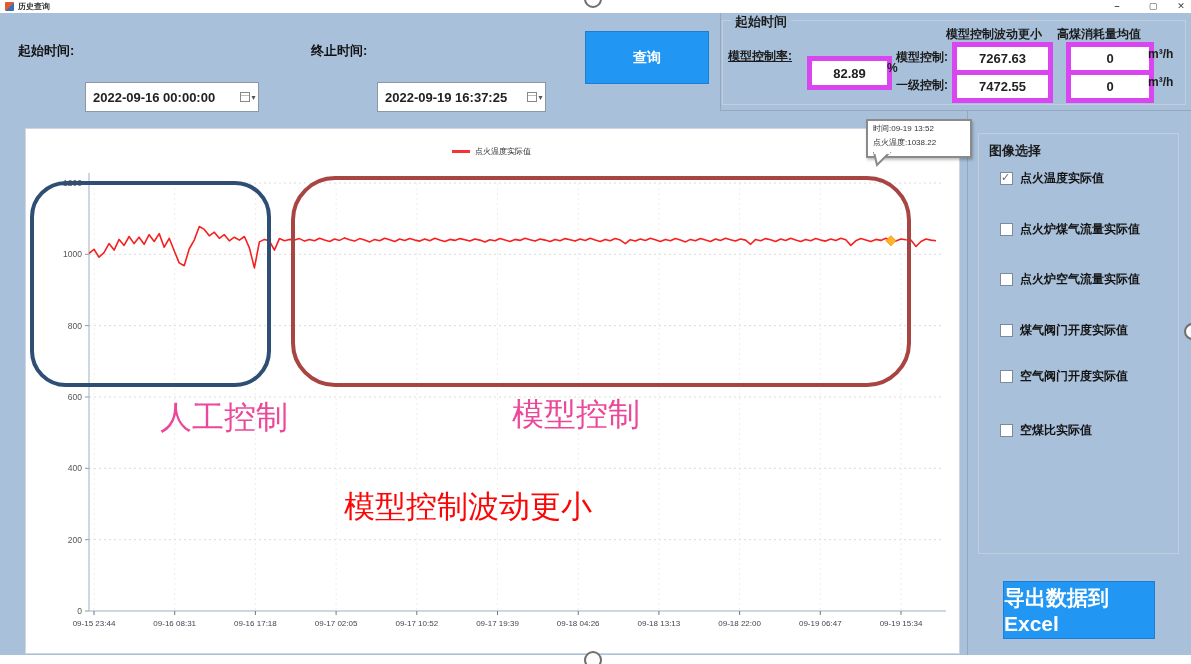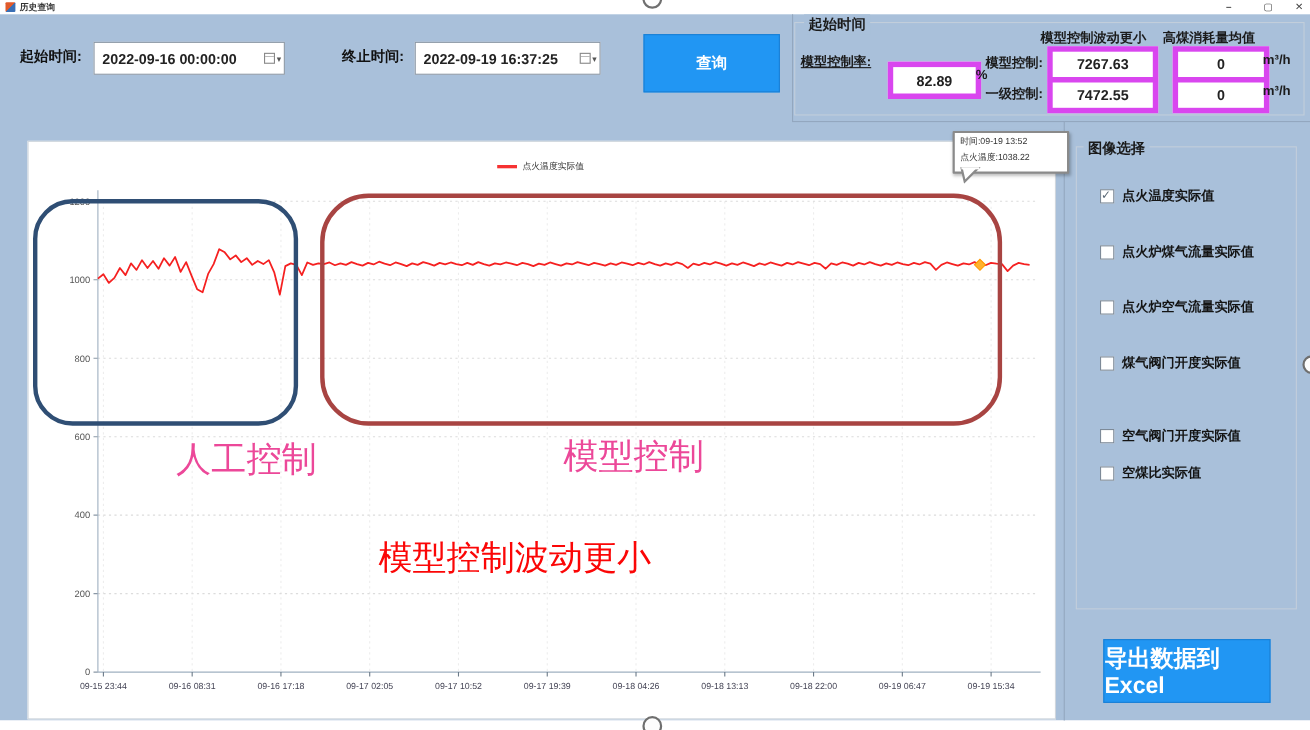--- a/index.html
+++ b/index.html
@@ -14,21 +14,21 @@
   .titlebar-icon{left:5px;top:2px;width:9px;height:9px;
     background:linear-gradient(135deg,#e05a2b 0 50%,#3a6fb5 50% 100%);border-radius:1px;}
   .titlebar-text{left:18px;top:1px;font-size:8px;color:#333;}
   .winbtn{top:0;width:14px;height:12px;font-size:9px;color:#444;text-align:center;line-height:12px;cursor:default;}
   
   .main-bg{left:0;top:13px;width:1191px;height:642px;background:#a9c0da;}
   .bottom-strip{left:0;top:655px;width:1191px;height:9px;background:#ffffff;}
   .sep{background:#93a7bf;}
   
   .fldlabel{font-size:13px;font-weight:700;color:#111;}
-  .datebox{background:#fff;border:1px solid #8a97a5;display:flex;align-items:center;}
+  .datebox{background:#fff;border:1px solid #8a97a5;display:flex;align-items:center;margin-top:44px;}
   .datebox input{border:0;outline:0;flex:1;font-size:13px;font-weight:700;color:#222;
     font-family:inherit;padding:0 0 0 7px;background:transparent;min-width:0;}
   .dd-icon{width:20px;height:16px;display:flex;align-items:center;justify-content:center;
     font-size:8px;color:#555;gap:1px;}
   .dd-grid{width:8px;height:8px;border:1px solid #888;
     background:linear-gradient(#fff 0 2px,#bbb 2px 3px,#fff 3px 100%);}
   .btn-blue{background:#2196f3;border:1px solid #1a7fd4;color:#fff;font-weight:700;
     display:flex;align-items:center;justify-content:center;cursor:pointer;font-family:inherit;}
   
   .groupbox{border:1px solid #c2cedb;}
@@ -182,39 +182,39 @@
 <div class="abs tooltip">
   <div>时间:09-19 13:52</div>
   <div>点火温度:1038.22</div>
 </div>
 <svg class="abs" style="left:871px;top:152px;z-index:31;" width="22" height="15">
   <path d="M3,0 L19,0 L6,13 Z" fill="#ffffff" stroke="#8a8a8a" stroke-width="2"></path>
   <rect x="3" y="-1" width="16" height="3" fill="#ffffff"></rect>
 </svg>
 
 <div class="abs groupbox" style="left:978px;top:133px;width:199px;height:419px;"></div>
-<div class="abs grouplabel" style="left:985px;top:126px;">图像选择</div>
+<div class="abs grouplabel" style="left:985px;top:142px;">图像选择</div>
 
 <div class="abs cbrow" style="left:1000px;top:170px;">
   <span class="cb checked"></span>
   <span class="cblabel">点火温度实际值</span>
 </div>
 <div class="abs cbrow" style="left:1000px;top:221px;">
   <span class="cb"></span>
   <span class="cblabel">点火炉煤气流量实际值</span>
 </div>
 <div class="abs cbrow" style="left:1000px;top:271px;">
   <span class="cb"></span>
   <span class="cblabel">点火炉空气流量实际值</span>
 </div>
 <div class="abs cbrow" style="left:1000px;top:322px;">
   <span class="cb"></span>
   <span class="cblabel">煤气阀门开度实际值</span>
 </div>
-<div class="abs cbrow" style="left:1000px;top:388px;">
+<div class="abs cbrow" style="left:1000px;top:368px;">
   <span class="cb"></span>
   <span class="cblabel">空气阀门开度实际值</span>
 </div>
 <div class="abs cbrow" style="left:1000px;top:422px;">
   <span class="cb"></span>
   <span class="cblabel">空煤比实际值</span>
 </div>
 
 <div class="abs btn-blue" style="left:1003px;top:581px;width:150px;height:56px;font-size:21px;">导出数据到Excel</div>
 

